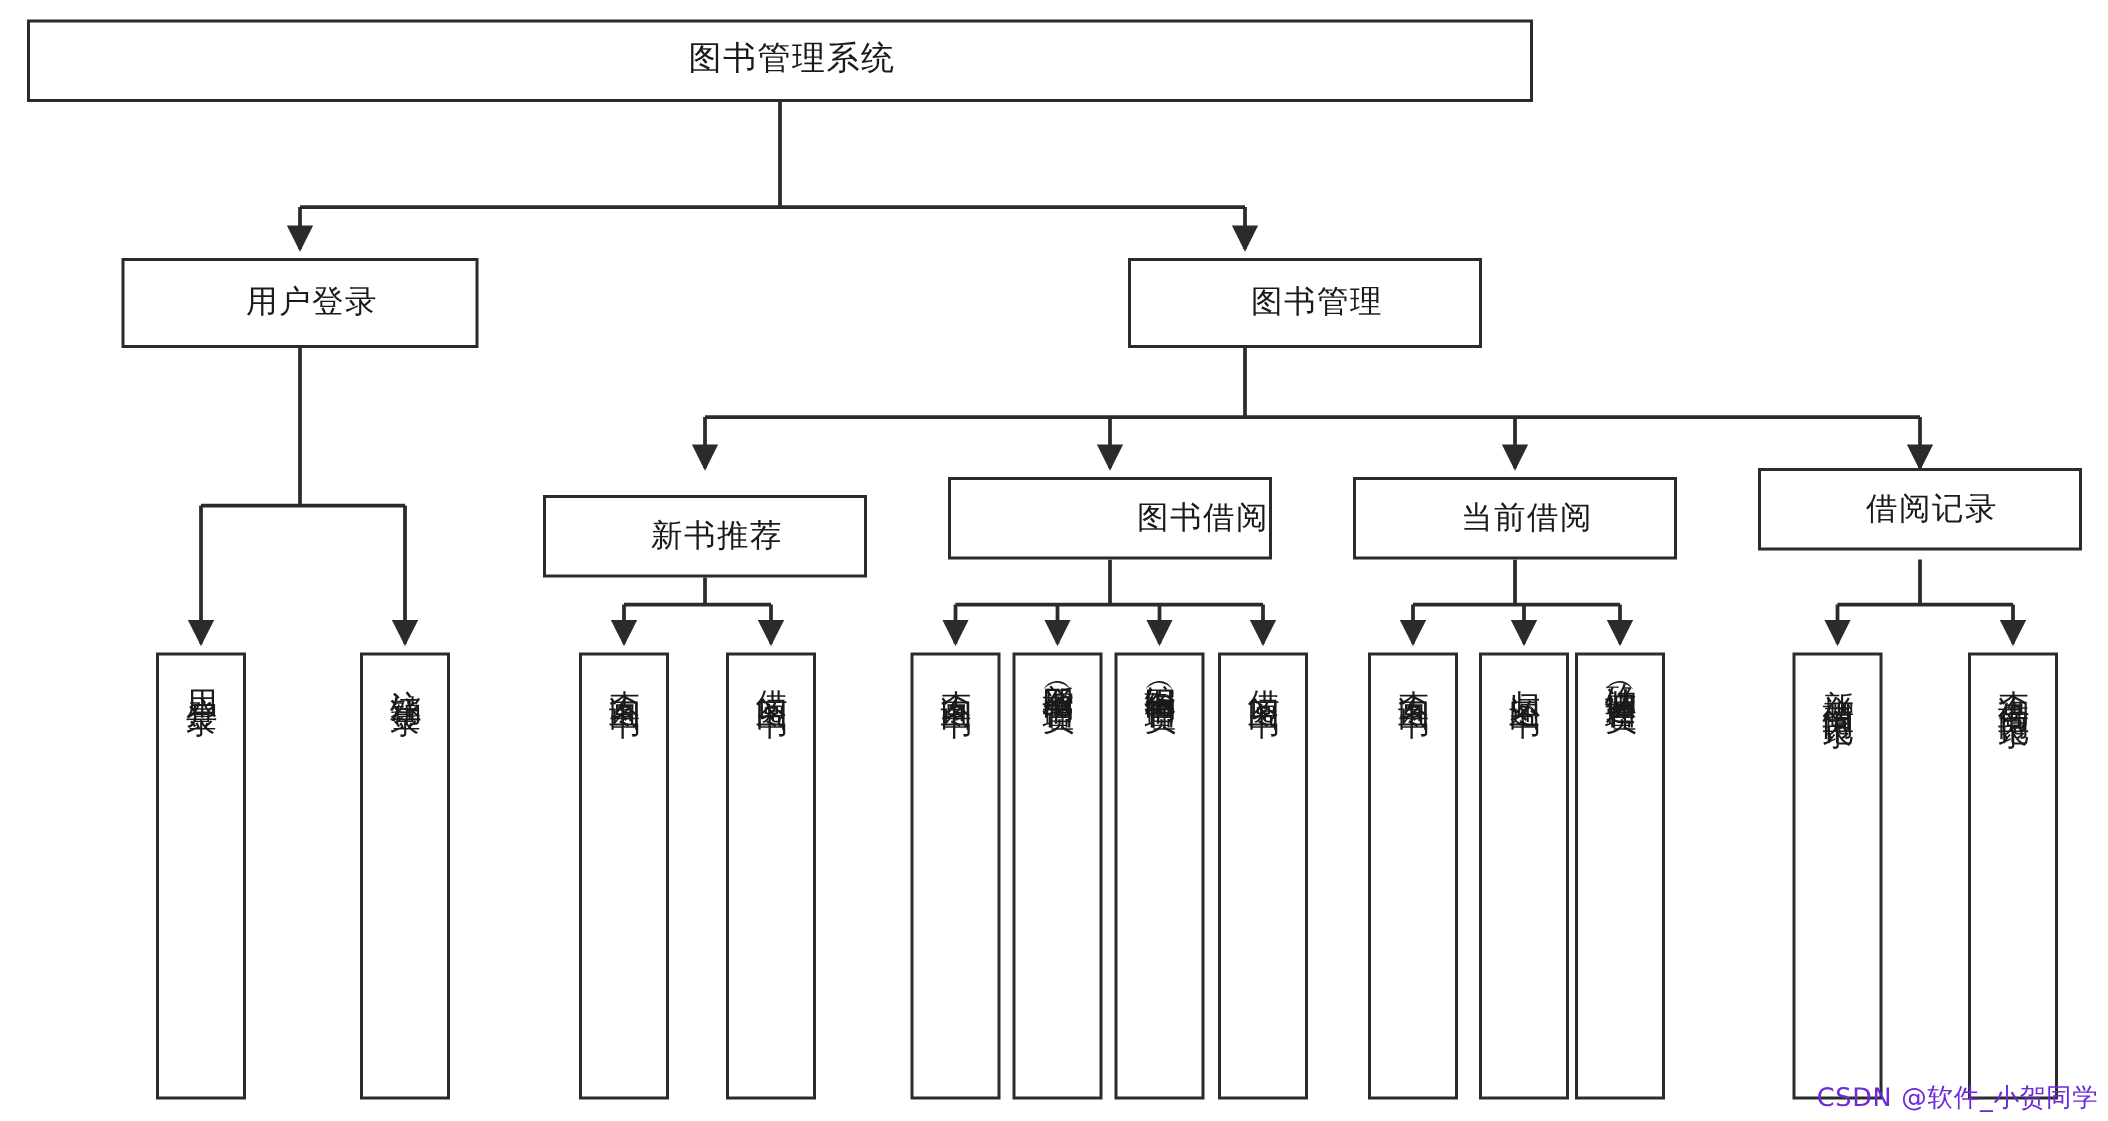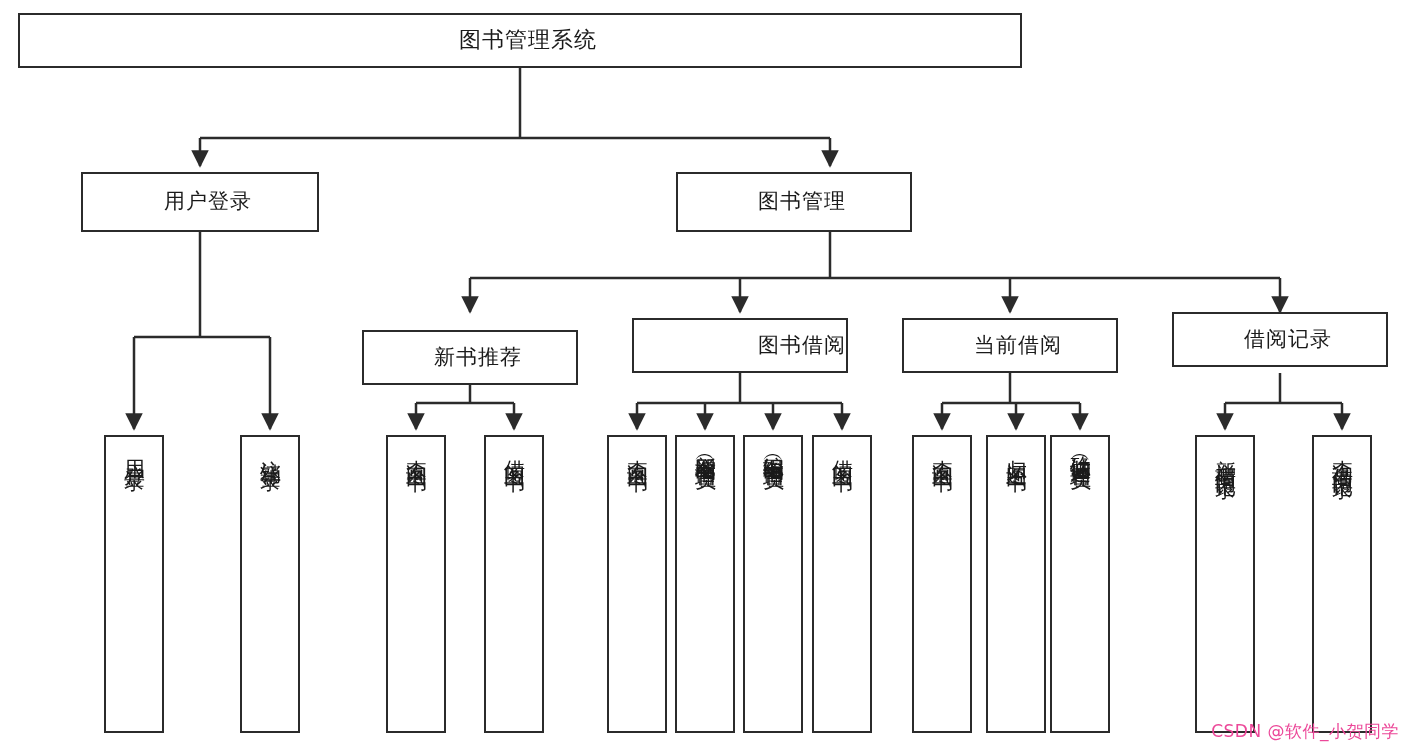--- a/index.html
+++ b/index.html
@@ -51,21 +51,21 @@
     line-height:1;
     display:block;
     white-space:nowrap;
   }
   .vtext.tall{ letter-spacing:2px; }
   .watermark{
     position:absolute;
     right:6px;
     bottom:4px;
     font-size:17px;
-    color:#ec4899;
+    color:#6d28d9;
     letter-spacing:0.5px;
     white-space:nowrap;
     user-select:none;
   }
 </style>
 </head>
 <body>
 
 <div id="canvas">
 
@@ -119,21 +119,21 @@
     </g>
   </svg>
 
   <div class="node horiz root" style="left:18px;top:13px;width:1004px;height:55px;">
     <span>图书管理系统</span>
   </div>
 
   <div class="node horiz" style="left:81px;top:172px;width:238px;height:60px;">
     <span>用户登录</span>
   </div>
-  <div class="node horiz" style="left:676px;top:172px;width:236px;height:60px;">
+  <div class="node horiz" style="left:752px;top:172px;width:236px;height:60px;">
     <span>图书管理</span>
   </div>
 
   <div class="node horiz" style="left:362px;top:318px;width:216px;height:55px;margin-top:12px;">
     <span>新书推荐</span>
   </div>
   <div class="node horiz" style="left:632px;top:318px;width:216px;height:55px;justify-content:flex-end;">
     <span>图书借阅</span>
   </div>
   <div class="node horiz" style="left:902px;top:318px;width:216px;height:55px;">

